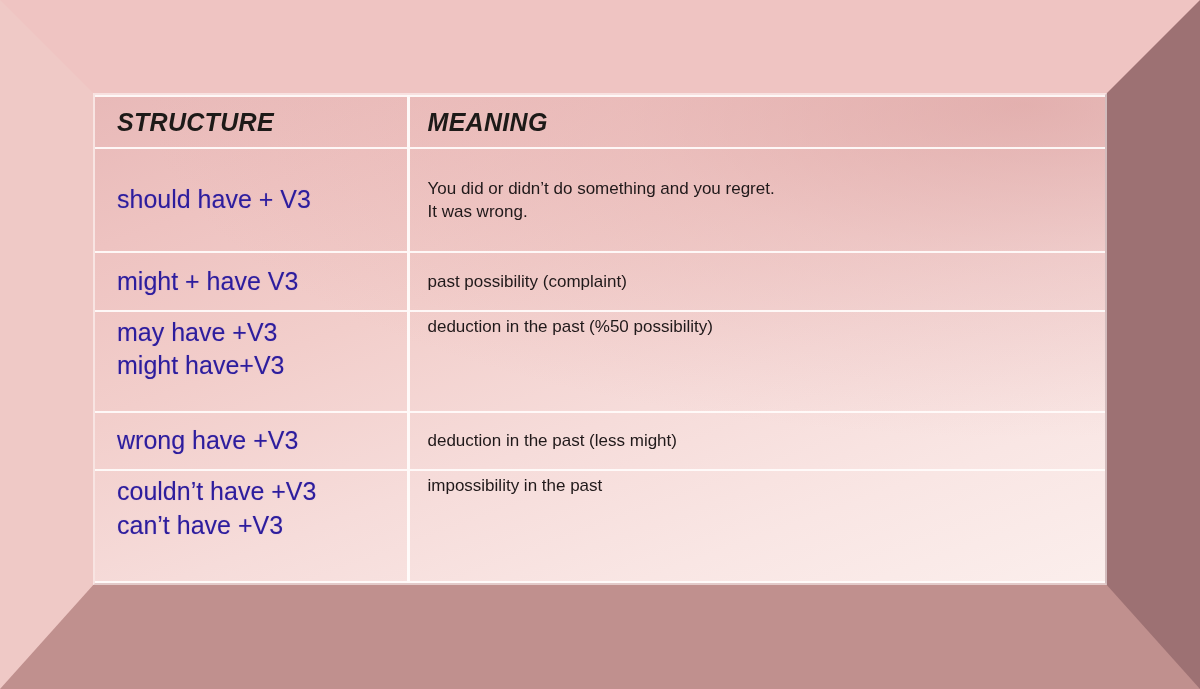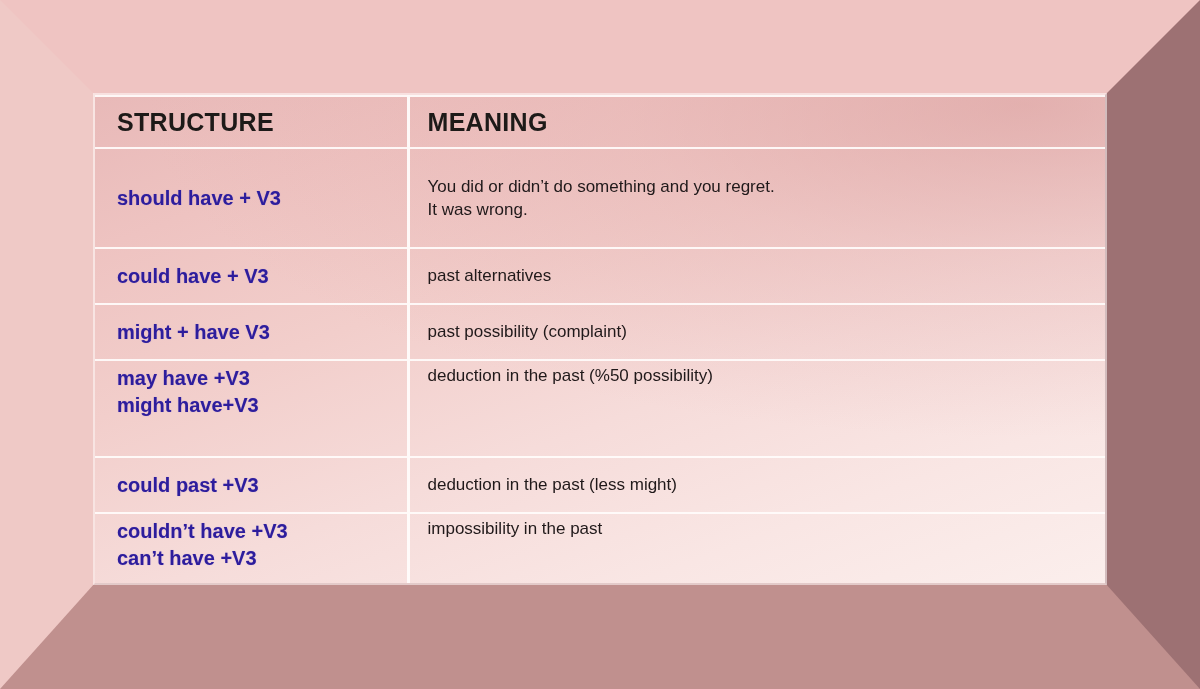--- a/index.html
+++ b/index.html
@@ -108,26 +108,27 @@
 
   
   tr.header-row th {
     font-size: 25px;
     font-weight: bold;
     color: #1d1a18;
     letter-spacing: 0.3px;
     height: 46px;
     padding-top: 2px;
     padding-bottom: 2px;
+    font-style: italic;
   }
 
   
   .structure-cell {
-    font-size: 20px;
-    font-weight: bold;
+    font-size: 25px;
+    font-weight: normal;
     color: #2d1d9c;
     line-height: 1.34;
     white-space: pre-line;
     text-shadow: 0 0 1px rgba(120, 95, 210, 0.45);
     margin-top: 36px;
   }
 
   
   .meaning-cell {
     font-size: 17px;
@@ -174,35 +175,31 @@
           <th class="structure-header">STRUCTURE</th>
           <th class="meaning-cell meaning-header">MEANING</th>
         </tr>
       </thead>
       <tbody>
         <tr class="r-0">
           <td class="structure-cell">should have + V3</td>
           <td class="meaning-cell">You did or didn’t do something and you regret.
 It was wrong.</td>
         </tr>
-        <tr class="r-1">
-          <td class="structure-cell">could have + V3</td>
-          <td class="meaning-cell">past alternatives</td>
-        </tr>
         <tr class="r-2">
           <td class="structure-cell">might + have V3</td>
           <td class="meaning-cell">past possibility (complaint)</td>
         </tr>
         <tr class="r-4">
           <td class="structure-cell">may have +V3
 might have+V3</td>
           <td class="meaning-cell">deduction in the past (%50 possibility)</td>
         </tr>
         <tr class="r-5">
-          <td class="structure-cell">could past +V3</td>
+          <td class="structure-cell">wrong have +V3</td>
           <td class="meaning-cell">deduction in the past (less might)</td>
         </tr>
         <tr class="r-6">
           <td class="structure-cell">couldn’t have +V3
 can’t have +V3</td>
           <td class="meaning-cell">impossibility in the past</td>
         </tr>
       </tbody>
     </table>
   </div>

